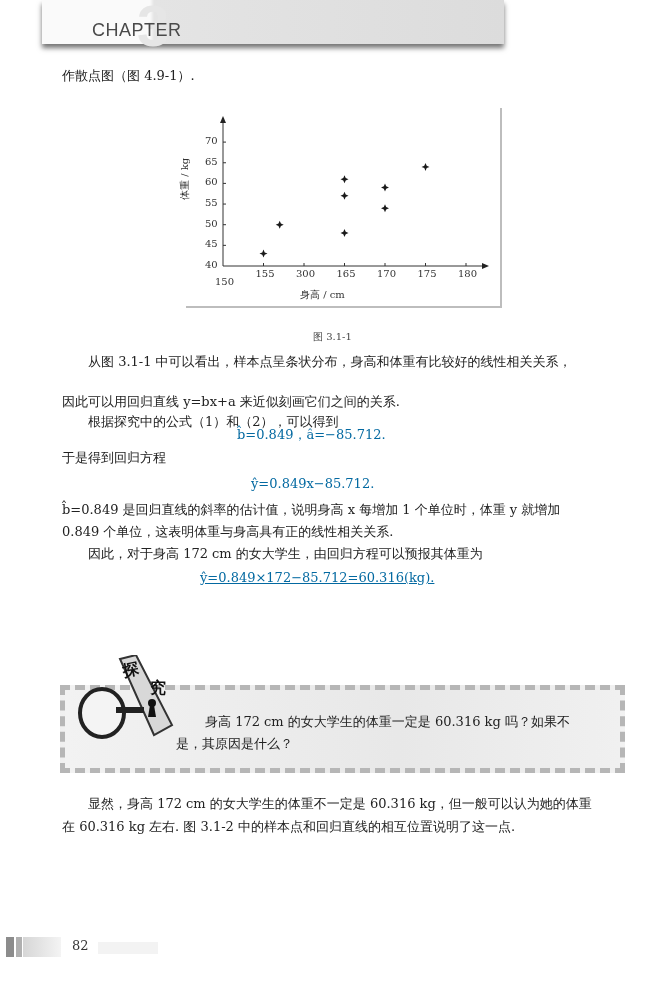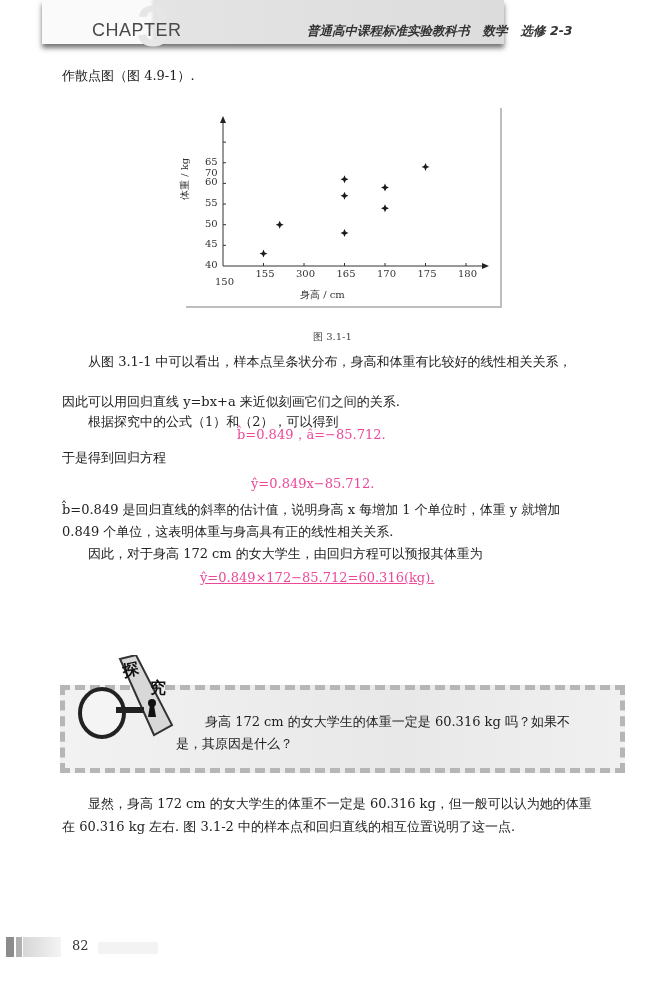--- a/index.html
+++ b/index.html
@@ -8,39 +8,38 @@
   .header{position:absolute;left:42px;top:0;width:462px;height:44px;
        background:linear-gradient(90deg,#fafafa 0,#fafafa 108px,#e4e4e4 112px,#dcdcdc 100%);
        box-shadow:0 4px 5px rgba(0,0,0,.55);}
   .chap-num{position:absolute;left:95px;top:-8px;font-family:"Liberation Sans",sans-serif;
        font-size:58px;font-weight:bold;color:#e6e6e6;}
   .chap-word{position:absolute;left:50px;top:20px;font-family:"Liberation Sans",sans-serif;
        font-size:18px;color:#4a4a4a;letter-spacing:.5px;}
   .book-title{position:absolute;left:265px;top:23px;font-family:"DejaVu Sans",sans-serif;
        font-size:12.5px;font-style:italic;font-weight:bold;color:#333;white-space:pre;}
   .p{position:absolute;font-size:13px;line-height:20px;white-space:nowrap;color:#222;}
-  .eq{position:absolute;font-size:13px;white-space:pre;color:#ec4899;}
+  .eq{position:absolute;font-size:13px;white-space:pre;color:#0369a1;}
   .chart-frame{position:absolute;left:186px;top:108px;width:314px;height:198px;background:#fff;
        border-right:2px solid #bdbdbd;border-bottom:2px solid #bdbdbd;}
   .tick{position:absolute;font-size:10px;color:#333;}
   .caption{position:absolute;left:313px;top:330px;font-size:10px;color:#444;}
   .explore{position:absolute;left:60px;top:685px;width:565px;height:88px;
        background:linear-gradient(90deg,#f2f2f2,#e8e8e8 60%,#f0f0f0);
        border:5px dashed #b6b6b6;box-sizing:border-box;}
   .badge{position:absolute;left:72px;top:655px;width:110px;height:90px;}
   .footer-bar{position:absolute;left:6px;top:937px;}
   .pagenum{position:absolute;left:72px;top:938px;font-size:13px;color:#333;}
 </style>
 </head>
 <body>
 
 <div class="header">
   <div class="chap-num">3</div>
   <div class="chap-word">CHAPTER</div>
-  <div class="book-title">普通高中课程标准实验教科书   数学   选修 2-3</div>
 </div>
 
 <div class="p" style="left:62px;top:66px;">作散点图（图 4.9-1）.</div>
 
 <div class="chart-frame"></div>
 <svg id="chart" style="position:absolute;left:0;top:0;" width="650" height="340" xmlns="http://www.w3.org/2000/svg">
   <g id="axes">
       <line x1="223" y1="266" x2="483" y2="266" stroke="#333" stroke-width="1"></line>
       <polygon points="489,266 482,263 482,269" fill="#222"></polygon>
       <line x1="223" y1="266" x2="223" y2="122" stroke="#333" stroke-width="1"></line>
@@ -78,21 +77,21 @@
     <div class="tick" style="left: 417.5px; top: 268px;">175</div>
     <div class="tick" style="left: 458px; top: 268px;">180</div>
   </div>
 <div id="yticks">
     <div class="tick" style="left: 205px; top: 259px;">40</div>
     <div class="tick" style="left: 205px; top: 238.35px;">45</div>
     <div class="tick" style="left: 205px; top: 217.7px;">50</div>
     <div class="tick" style="left: 205px; top: 197px;">55</div>
     <div class="tick" style="left: 205px; top: 176.4px;">60</div>
     <div class="tick" style="left: 205px; top: 155.75px;">65</div>
-    <div class="tick" style="left: 205px; top: 135.1px; margin-top: 32px;">70</div>
+    <div class="tick" style="left: 205px; top: 135.1px;">70</div>
   </div>
 <div class="tick" style="left:300px;top:288px;font-size:10px;">身高 / cm</div>
 <div class="tick" style="left:178px;top:200px;transform:rotate(-90deg);transform-origin:left top;font-size:10px;">体重 / kg</div>
 <div class="caption">图 3.1-1</div>
 
 <div class="p" style="left:88px;top:352px;">从图 3.1-1 中可以看出，样本点呈条状分布，身高和体重有比较好的线性相关关系，</div>
 <div class="p" style="left:62px;top:376px;margin-top:16px;">因此可以用回归直线 y=bx+a 来近似刻画它们之间的关系.</div>
 <div class="p" style="left:88px;top:396px;margin-top:16px;">根据探究中的公式（1）和（2），可以得到</div>
 <div class="eq" style="left:237px;top:426px;">b̂=0.849，â=−85.712.</div>
 <div class="p" style="left:62px;top:448px;">于是得到回归方程</div>

